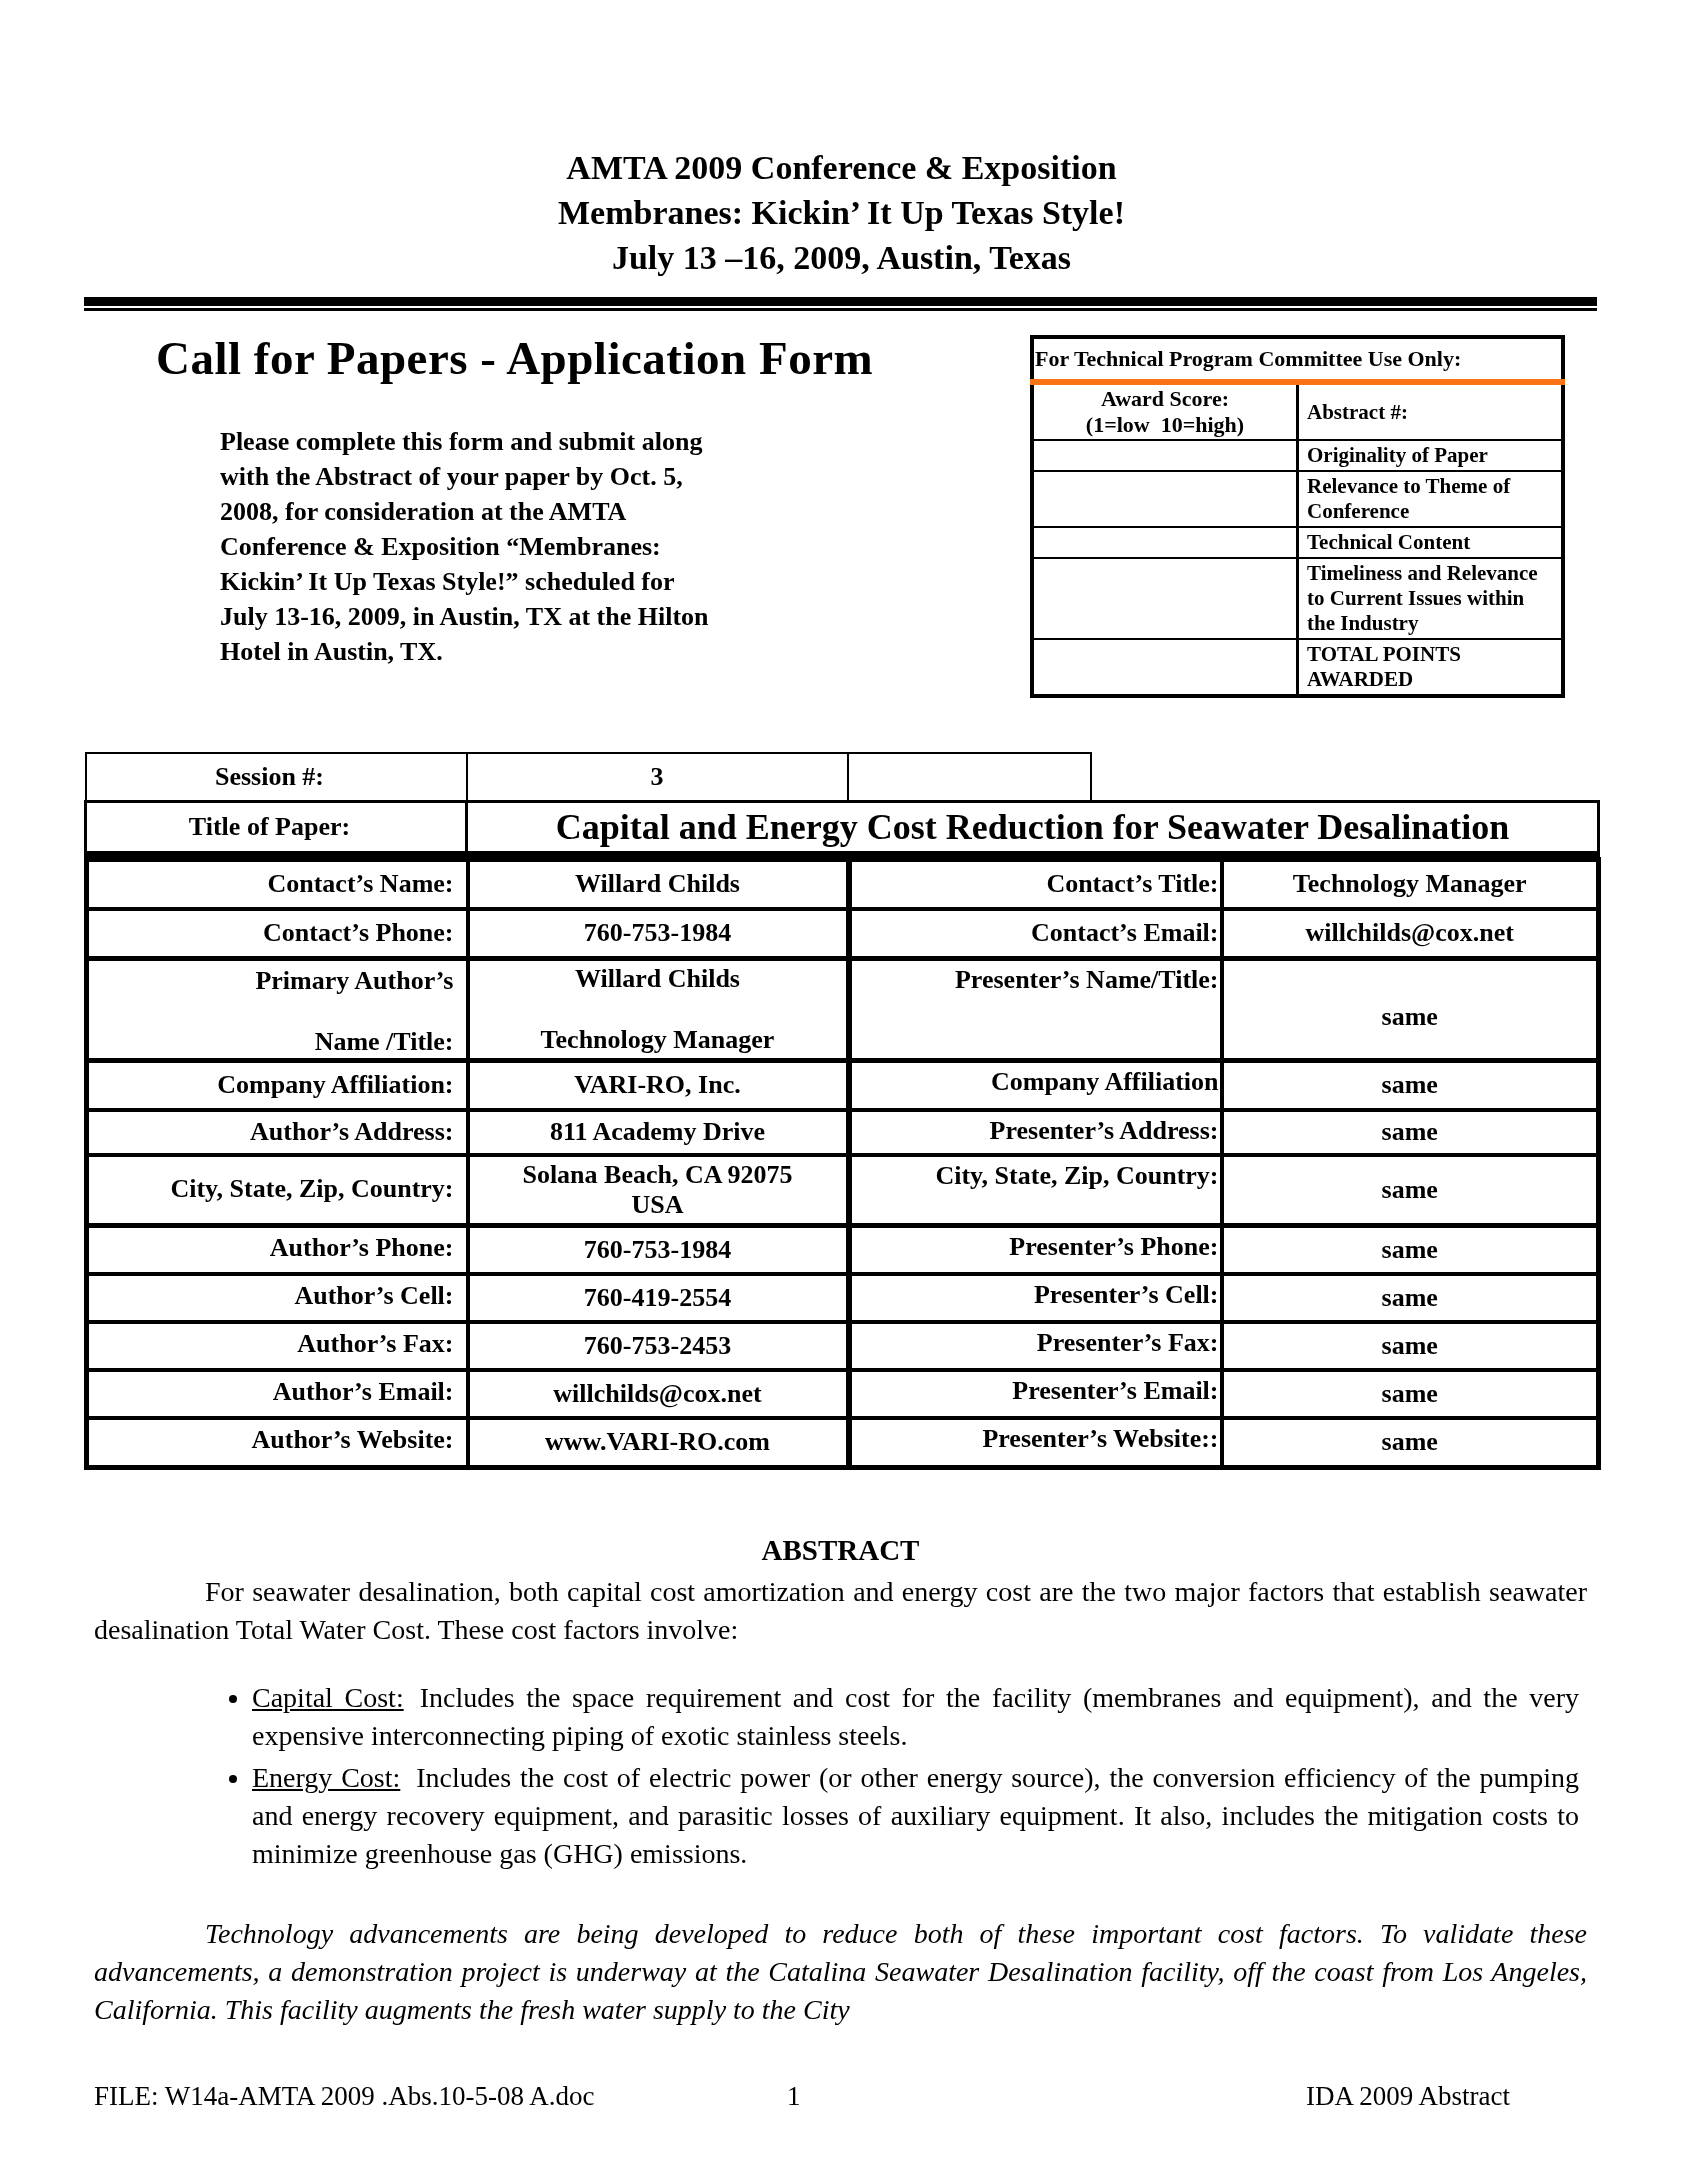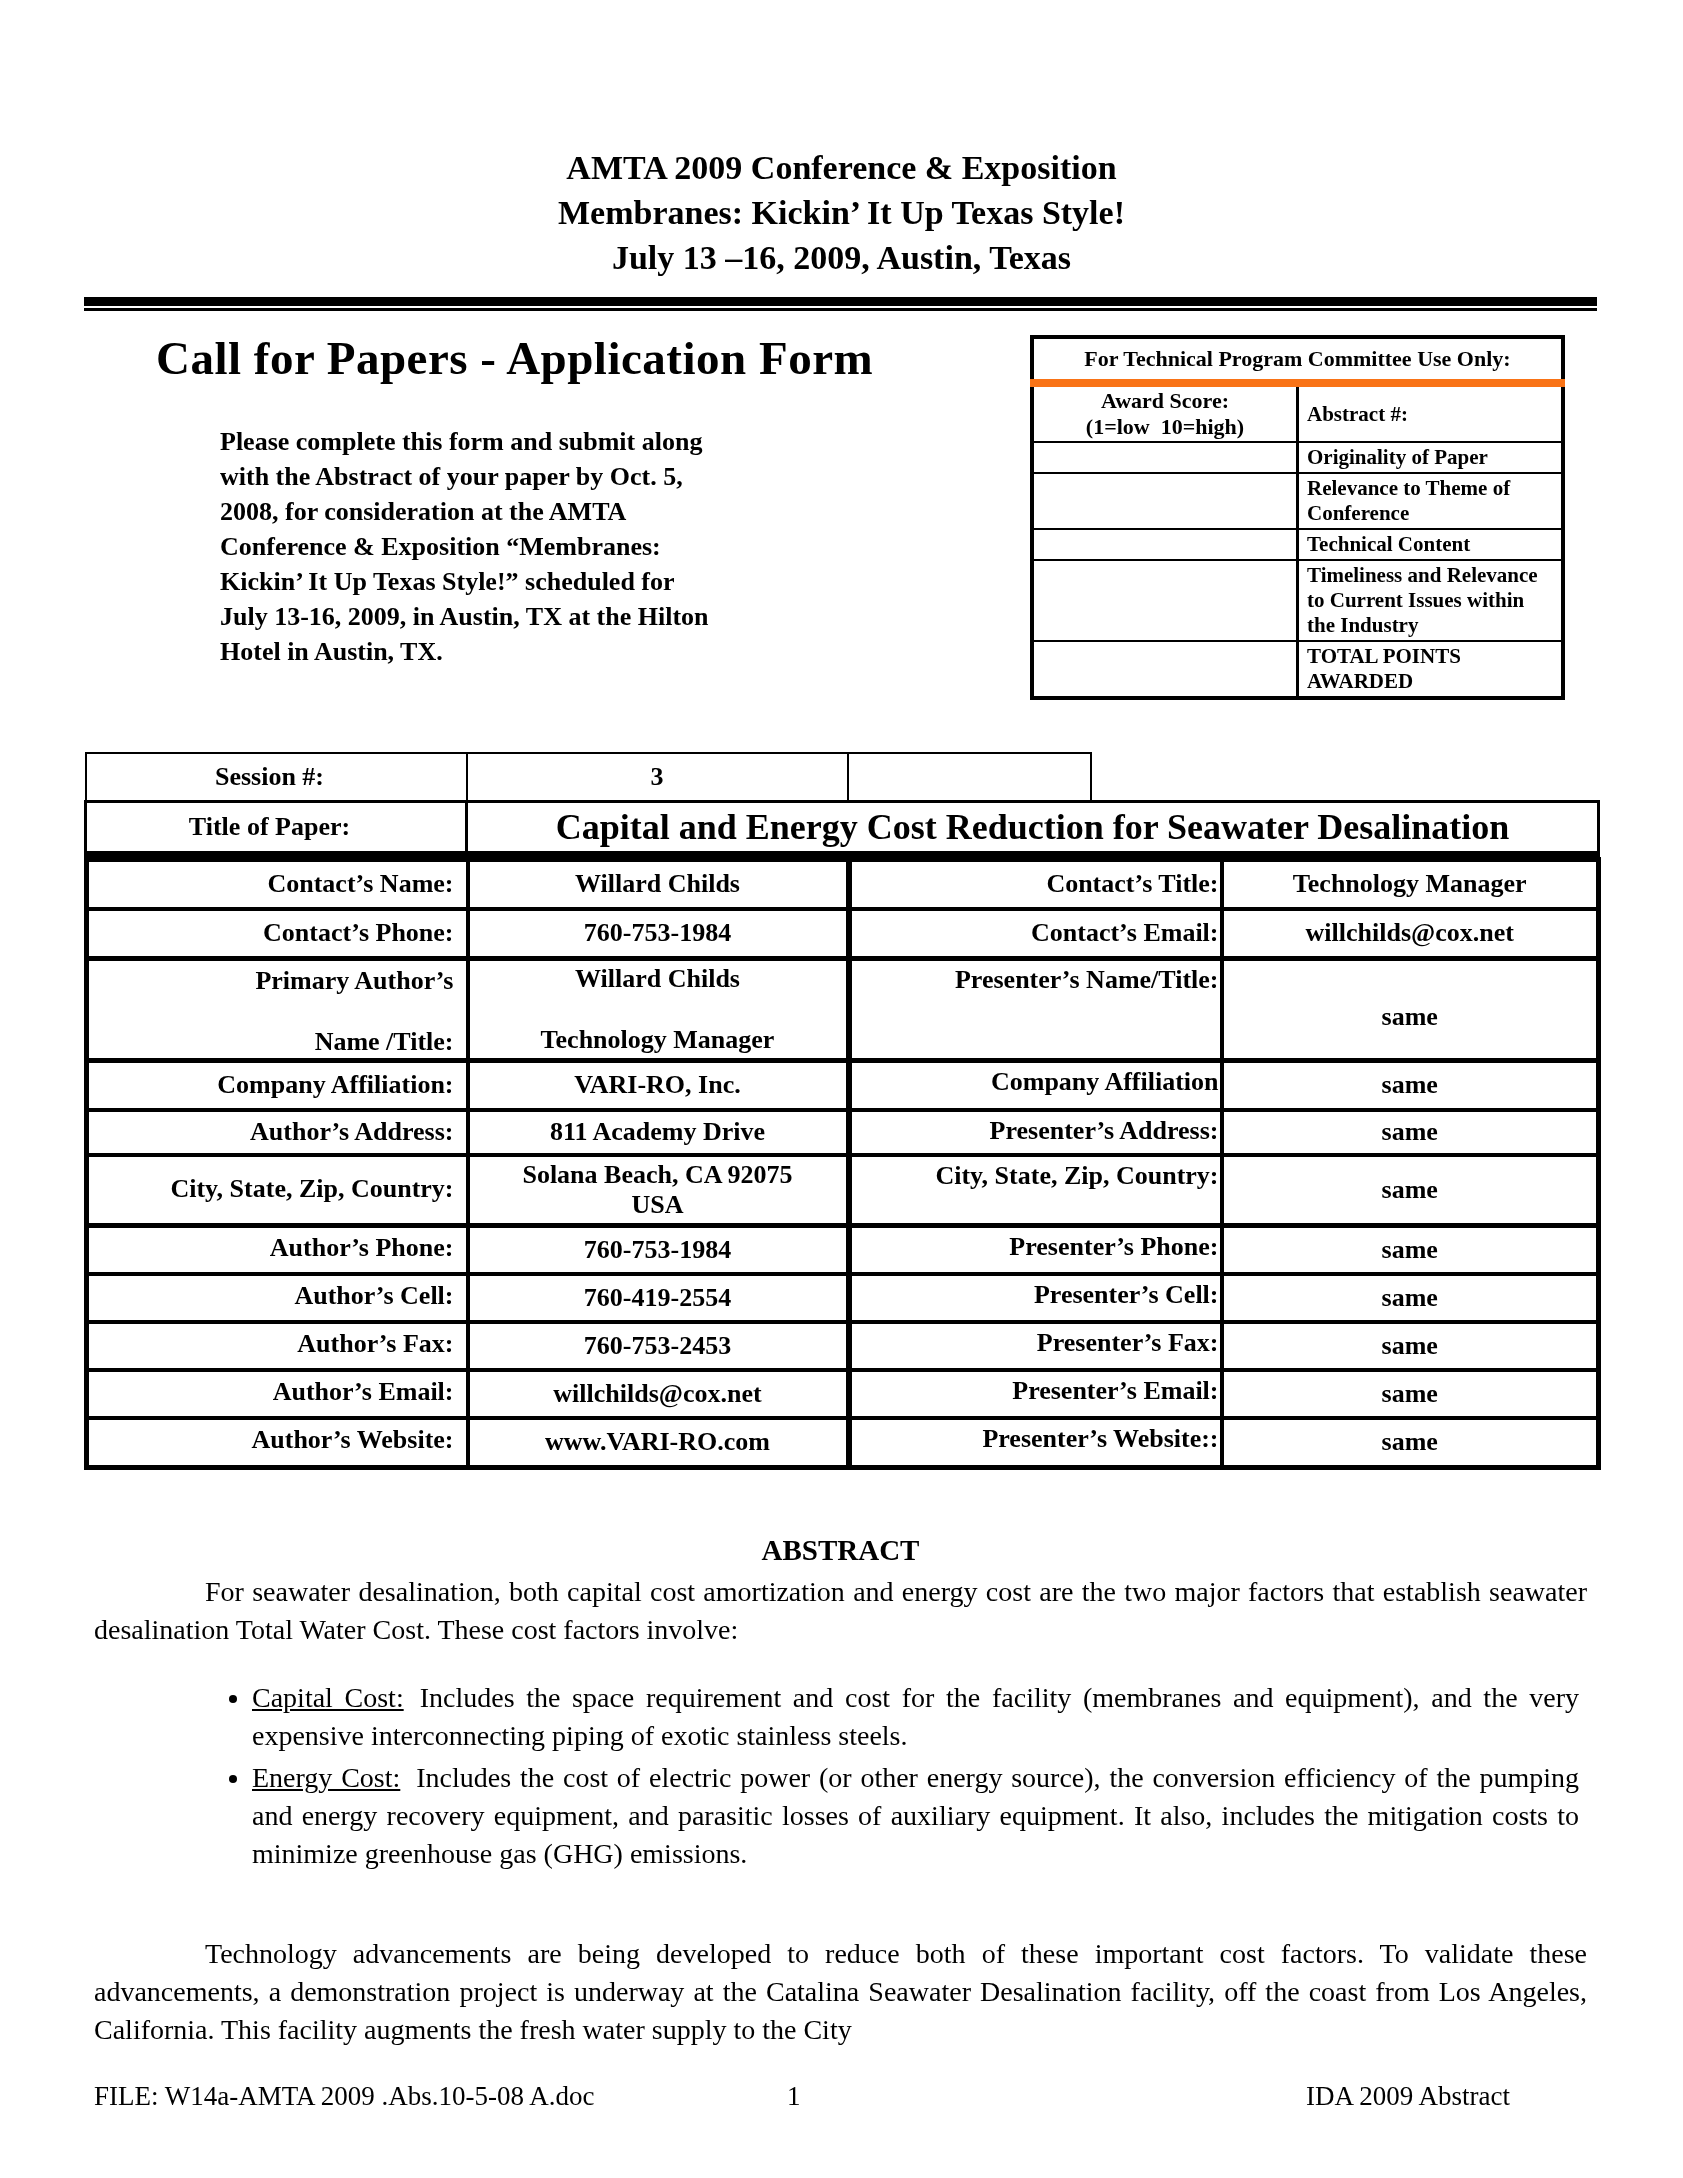--- a/index.html
+++ b/index.html
@@ -21,21 +21,21 @@
   
   .intro-title { position:absolute; top:331px; left:156px; font-size:47px; font-weight:bold; letter-spacing:0.5px; }
   .intro-body  { position:absolute; top:424px; left:220px; width:495px;
                  font-size:26px; font-weight:bold; line-height:35px; }
 
   
   table { border-collapse:collapse; table-layout:fixed; }
   .committee { position:absolute; top:335px; left:1030px; width:535px;
                border:4px solid #000; font-weight:bold; }
   .committee td { border:2px solid #000; overflow:hidden; }
-  .committee tr.hdr td { border-bottom:8px solid #f97316; text-align:center;
+  .committee tr.hdr td { border-bottom:6px solid #f97316; text-align:left;
                          font-size:22px; height:38px; }
   .committee td.score { width:188px; text-align:center; font-size:22px; line-height:26px;
                         border-right:3px solid #000; }
   .committee td.crit  { font-size:21px; line-height:25px; padding:2px 8px; text-align:left; }
 
   
   .formwrap { position:absolute; top:752px; left:84px; width:1513px; }
   .sess { width:1513px; }
   .sess td { border:2px solid #000; font-size:26px; font-weight:bold; }
   .sess tr.r1 { height:48px; }
@@ -64,21 +64,21 @@
   .twoline.right  { align-items:flex-end; }
   .twoline.center { align-items:center; }
   .tight { line-height:30px; }
   .rv-top { vertical-align:top; padding-top:16px; }
 
   
   .abstract { position:absolute; top:1531px; left:94px; width:1493px;
               font-size:28px; line-height:38px; }
   .abstract h2 { margin:0 0 4px 0; text-align:center; font-size:29px; font-weight:bold; }
   .abstract p  { margin:0; text-align:justify; text-indent:111px; }
-  .abstract p.p2 { margin-top:62px; }
+  .abstract p.p2 { margin-top:42px;font-style:italic; }
   .abstract ul { margin:30px 8px 0 0; padding-left:158px; }
   .abstract li { text-align:justify; margin-bottom:4px; }
   .term { text-decoration:underline; margin-right:16px; }
 
   
   .footer { position:absolute; top:2081px; left:94px; width:1416px; height:40px; font-size:27px; }
   .footer .file { position:absolute; left:0; top:0; }
   .footer .pnum { position:absolute; left:693px; top:0; }
   .footer .rightlbl { position:absolute; right:0; top:0; }
 </style>

